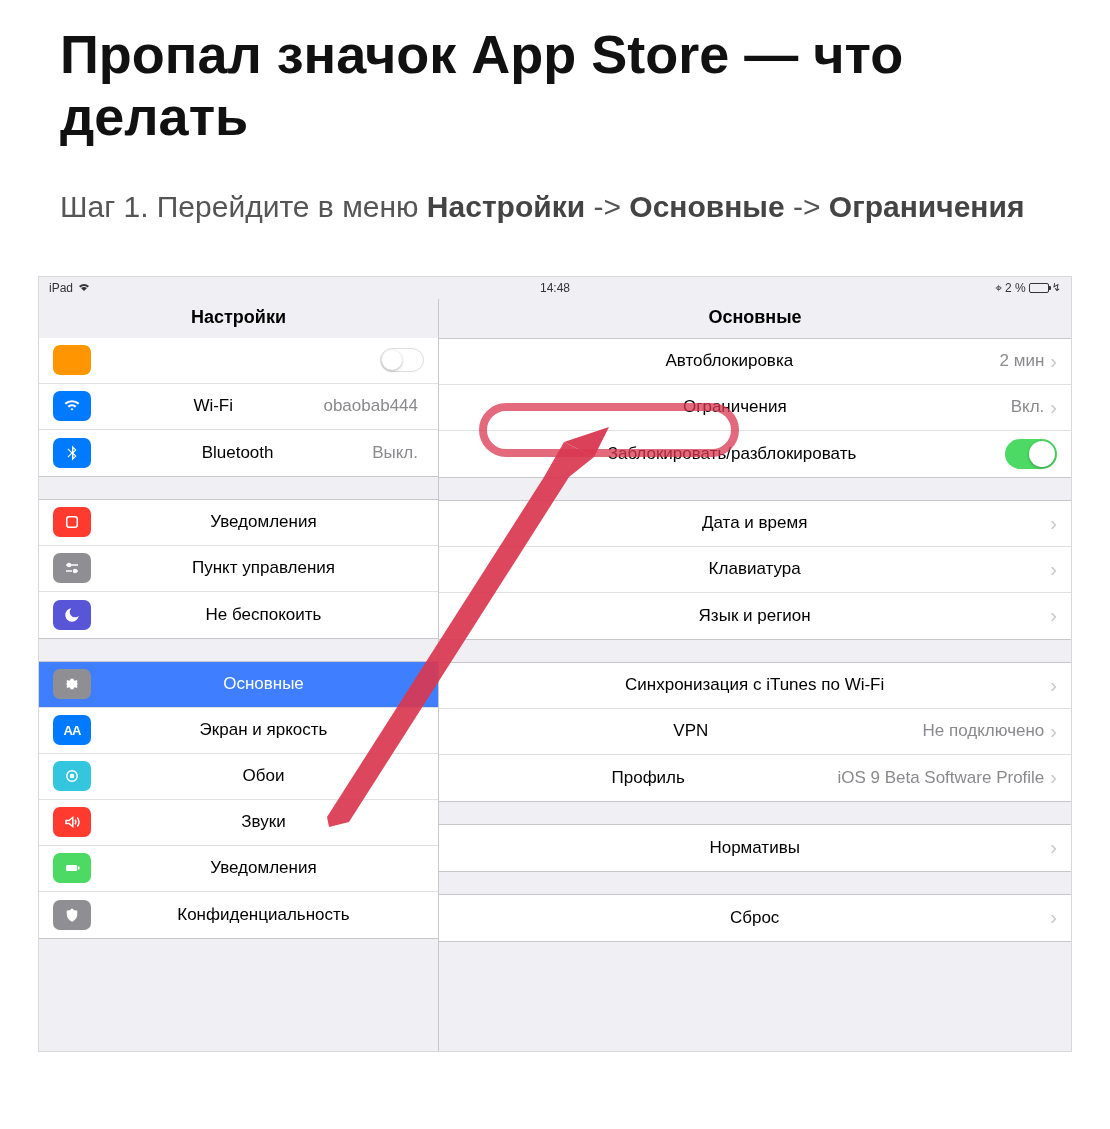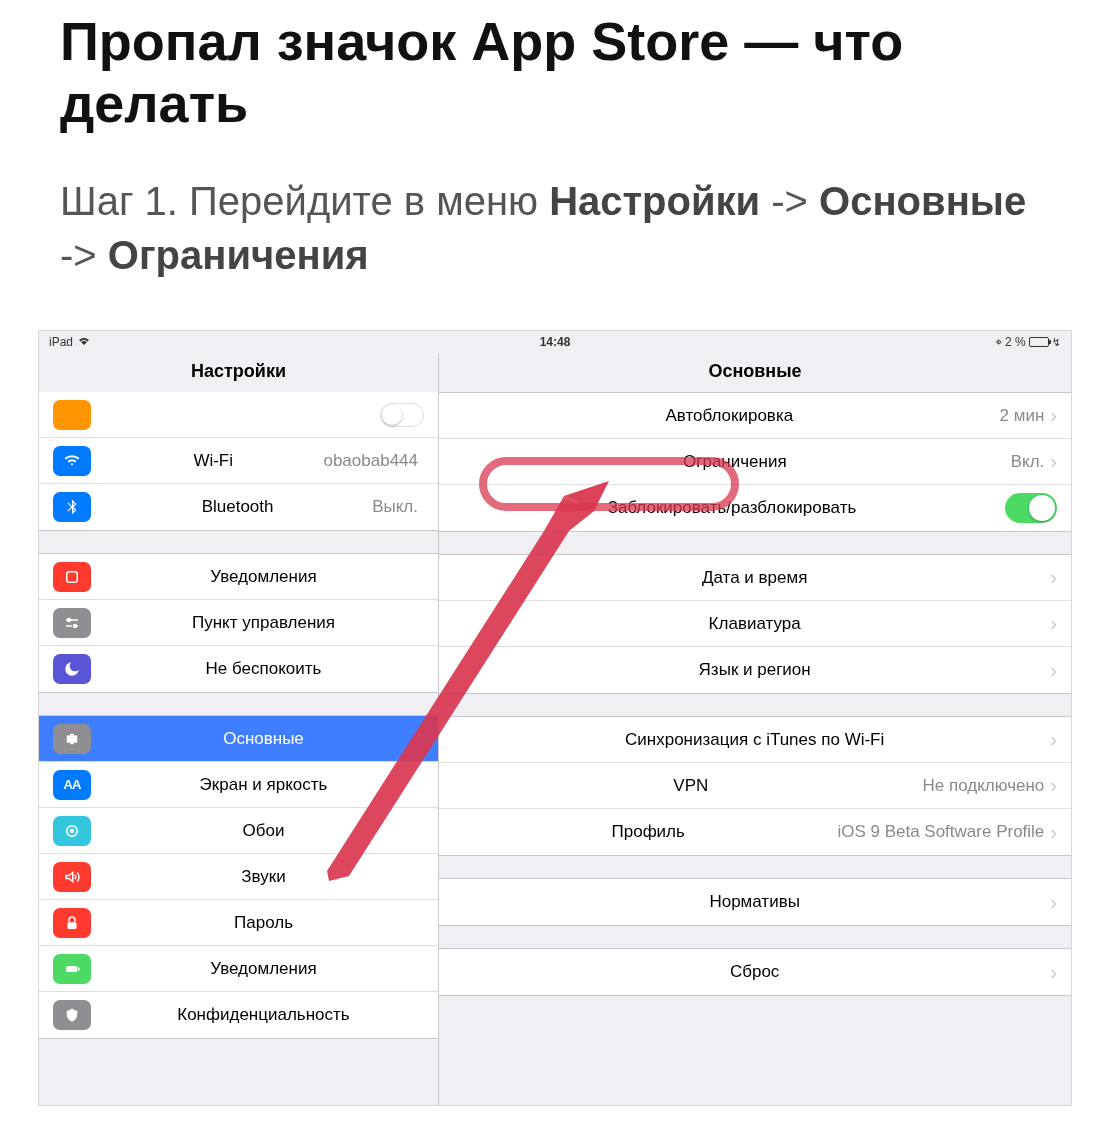--- a/index.html
+++ b/index.html
@@ -10,24 +10,24 @@
     color: #111;
   }
   .article {
     padding: 0 60px 20px 60px;
   }
   .article h1 {
     font-size: 54px;
     font-weight: 700;
     line-height: 1.15;
     color: #111;
-    margin-top: 10px;
+    margin-top: 23px;
   }
   .article .step {
-    font-size: 40px;
+    font-size: 30px;
     color: #555;
     margin-top: 40px;
     line-height: 1.35;
   }
   .article .step b { color: #444; font-weight: 700; }
 
   
   .ipad {
     margin: 28px 38px 0 38px;
     background: #5eead4;
@@ -42,21 +42,21 @@
     height: 22px;
     display: flex;
     align-items: center;
     font-size: 12px;
     color: #333;
     padding: 0 10px;
     background: #efeff4;
     position: relative;
   }
   .statusbar .sb-left { position: absolute; left: 10px; display:flex; align-items:center; gap:4px; }
-  .statusbar .sb-center { margin: 8px auto; font-weight: 700; }
+  .statusbar .sb-center { margin: 8px auto; font-weight: 400; }
   .statusbar .sb-right { position: absolute; right: 10px; display:flex; align-items:center; gap:3px; }
   .wifi-ic { display:inline-block; }
   .batt { width:20px; height:10px; border:1px solid #333; border-radius:2px; position:relative; display:inline-block; vertical-align:middle;}
   .batt::after { content:""; position:absolute; right:-3px; top:2px; width:2px; height:4px; background:#333; border-radius:0 1px 1px 0;}
   .bolt { font-size:11px; }
 
   .split {
     display: flex;
     height: calc(100% - 22px);
   }
@@ -284,29 +284,20 @@
         </div>
         <div class="row">
           <div class="icon ic-sound">
             <svg viewBox="0 0 24 24" fill="#fff">
                 <path d="M4 10v4h4l5 4V6l-5 4H4zm12-1a5 5 0 0 1 0 6m3-9a9 9 0 0 1 0 12" stroke="#fff" stroke-width="2" fill="none"></path>
               </svg>
           </div>
           <div class="row-label">Звуки</div>
         </div>
         <div class="row">
-          <div class="icon ic-pass">
-            <svg viewBox="0 0 24 24" fill="#fff">
-                <rect x="6" y="11" width="12" height="9" rx="2"></rect>
-                <path d="M8 11V8a4 4 0 0 1 8 0v3" stroke="#fff" stroke-width="2" fill="none"></path>
-              </svg>
-          </div>
-          <div class="row-label">Пароль</div>
-        </div>
-        <div class="row">
           <div class="icon ic-batt2">
             <svg viewBox="0 0 24 24" fill="#fff">
                 <rect x="4" y="8" width="15" height="8" rx="2"></rect>
                 <rect x="20" y="10" width="2" height="4"></rect>
               </svg>
           </div>
           <div class="row-label">Уведомления</div>
         </div>
         <div class="row">
           <div class="icon ic-priv">

